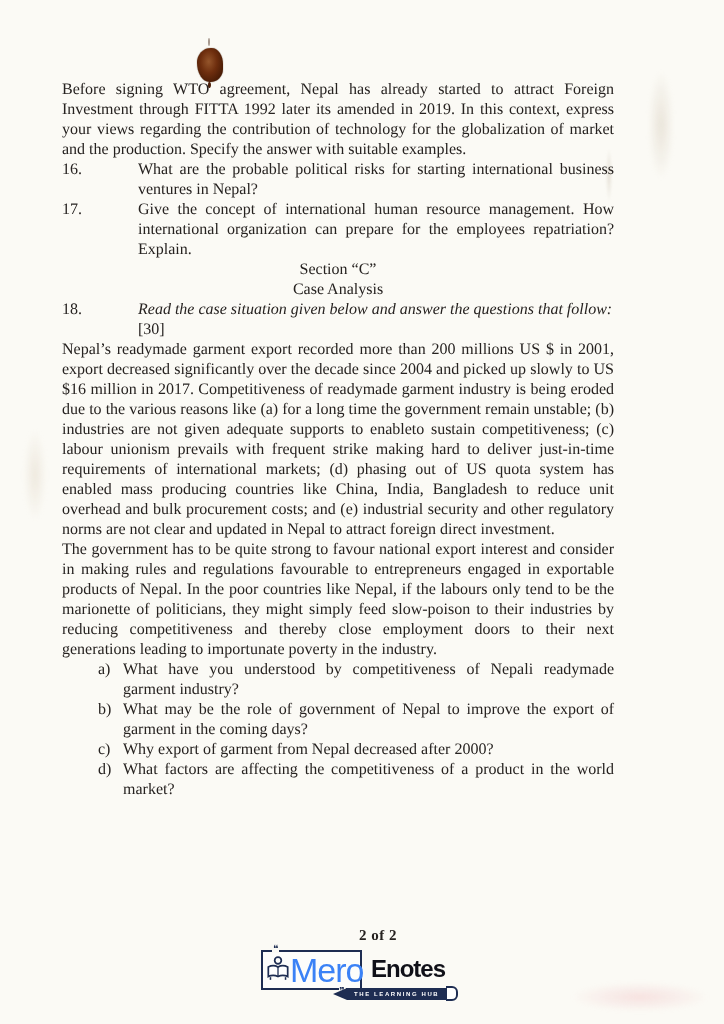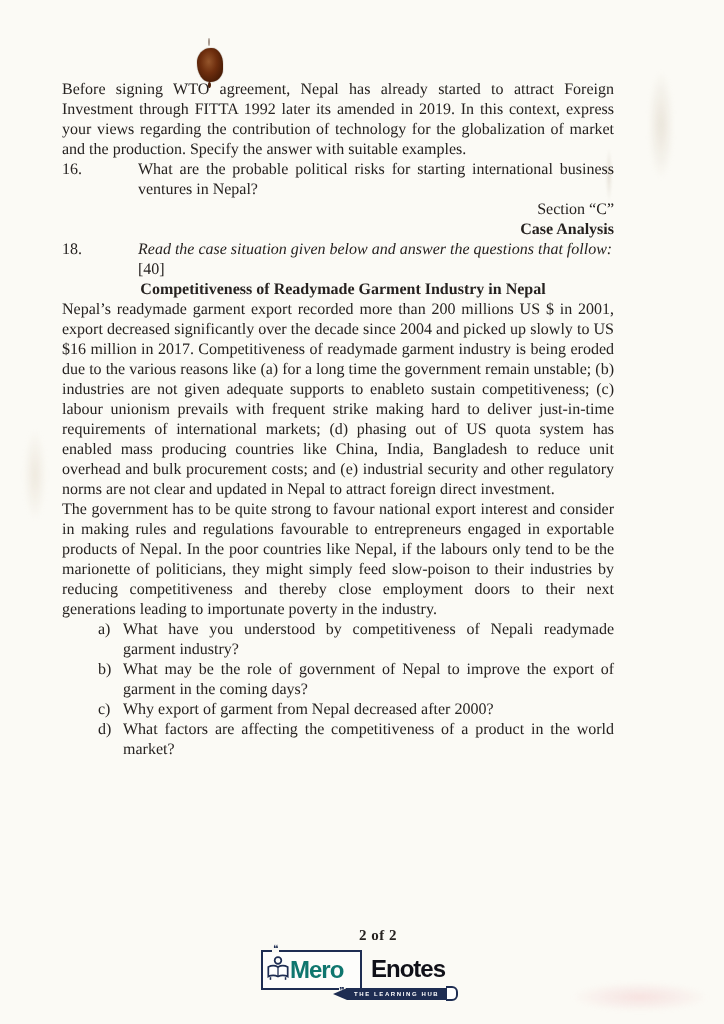--- a/index.html
+++ b/index.html
@@ -40,22 +40,22 @@
   .doc{
     position:absolute;left:62px;top:80px;width:552px;
     font-size:16px;line-height:20px;
     text-rendering:geometricPrecision;
   }
   .doc *{line-height:20px;}
   .para-indent{text-align:justify;}
   .qrow{display:flex;gap:40px;}
   .qnum{flex:0 0 36px;}
   .qtext{flex:1;text-align:justify;}
-  .center{text-align:right;}
-  .bold{font-weight:bold;}
+  .center{text-align:center;}
+  .bold{font-weight:normal;}
   .italic{font-style:italic;}
   .case-title{margin-left:36px;text-align:center;font-weight:bold;padding-right:26px;}
   .subq{display:flex;margin-left:36px;}
   .subq-letter{flex:0 0 25px;}
   .subq-text{flex:1;text-align:justify;}
 
   
   .page-number{
     position:absolute;left:0;top:927px;width:704px;text-align:center;
     font-size:15px;font-weight:bold;letter-spacing:.5px;padding-left:26px;
@@ -64,21 +64,21 @@
   
   .logo{position:absolute;left:261px;top:948px;width:210px;height:58px;
     font-family:"Liberation Sans","DejaVu Sans",sans-serif;}
   .logo-box{
     position:absolute;left:0;top:2px;width:97px;height:36px;
     border:2px solid #1e2d52;display:flex;align-items:center;background:rgba(255,255,255,.6);
   }
   .logo-quote-open{position:absolute;left:9px;top:-7px;font-size:10px;color:#1e2d52;background:#fbfaf5;line-height:8px;padding:0 1px;}
   .logo-quote-close{position:absolute;right:14px;bottom:-7px;font-size:10px;color:#1e2d52;background:#fbfaf5;line-height:8px;padding:0 1px;}
   .logo-reader{flex:0 0 26px;margin-left:2px;}
-  .logo-mero{font-size:24px;font-weight:bold;color:#0f766e;letter-spacing:-1px;margin-left:-1px;}
+  .logo-mero{font-size:34px;font-weight:normal;color:#3b82f6;letter-spacing:-1px;margin-left:-1px;}
   .logo-enotes{position:absolute;left:110px;top:7px;font-size:24px;font-weight:bold;color:#101018;letter-spacing:-1px;}
   .logo-pencil{position:absolute;left:72px;top:39px;display:flex;align-items:center;height:13px;}
   .pencil-tip{width:0;height:0;border-top:6px solid transparent;border-bottom:6px solid transparent;
     border-right:14px solid #1e2d52;}
   .pencil-band{background:#1e2d52;color:#ffffff;font-size:6px;font-weight:bold;
     letter-spacing:1.6px;padding:3px 7px 3px 7px;white-space:nowrap;}
   .pencil-cap{width:9px;height:11px;border:2px solid #1e2d52;border-left:1px solid #1e2d52;
     border-radius:0 6px 6px 0;background:#ffffff;}
 </style>
 </head>
@@ -92,33 +92,36 @@
 
 <div class="doc">
 
   <div class="para-indent">Before signing WTO agreement, Nepal has already started to attract Foreign Investment through FITTA 1992 later its amended in 2019. In this context, express your views regarding the contribution of technology for the globalization of market and the production. Specify the answer with suitable examples.</div>
 
   <div class="qrow">
     <div class="qnum">16.</div>
     <div class="qtext">What are the probable political risks for starting international business ventures in Nepal?</div>
   </div>
 
+  <div class="qrow">
+    <div class="qnum">17.</div>
+    <div class="qtext">Give the concept of international human resource management. How international organization can prepare for the employees repatriation? Explain.</div>
+  </div>
 
   <div class="center">Section “C”</div>
   <div class="center bold">Case Analysis</div>
 
   <div class="qrow">
     <div class="qnum">18.</div>
     <div class="qtext">
       <span class="italic">Read the case situation given below and answer the questions that follow:</span>
-      <div>[40]</div>
+      <div>[30]</div>
     </div>
   </div>
 
-  <div class="case-title">Competitiveness of Readymade Garment Industry in Nepal</div>
 
   <div class="para-indent">Nepal’s readymade garment export recorded more than 200 millions US $ in 2001, export decreased significantly over the decade since 2004 and picked up slowly to US $16 million in 2017. Competitiveness of readymade garment industry is being eroded due to the various reasons like (a) for a long time the government remain unstable; (b) industries are not given adequate supports to enableto sustain competitiveness; (c) labour unionism prevails with frequent strike making hard to deliver just-in-time requirements of international markets; (d) phasing out of US quota system has enabled mass producing countries like China, India, Bangladesh to reduce unit overhead and bulk procurement costs; and (e) industrial security and other regulatory norms are not clear and updated in Nepal to attract foreign direct investment.</div>
   <div class="para-indent">The government has to be quite strong to favour national export interest and consider in making rules and regulations favourable to entrepreneurs engaged in exportable products of Nepal. In the poor countries like Nepal, if the labours only tend to be the marionette of politicians, they might simply feed slow-poison to their industries by reducing competitiveness and thereby close employment doors to their next generations leading to importunate poverty in the industry.</div>
 
   <div class="subq">
     <div class="subq-letter">a)</div>
     <div class="subq-text">What have you understood by competitiveness of Nepali readymade garment industry?</div>
   </div>
   <div class="subq">
     <div class="subq-letter">b)</div>

